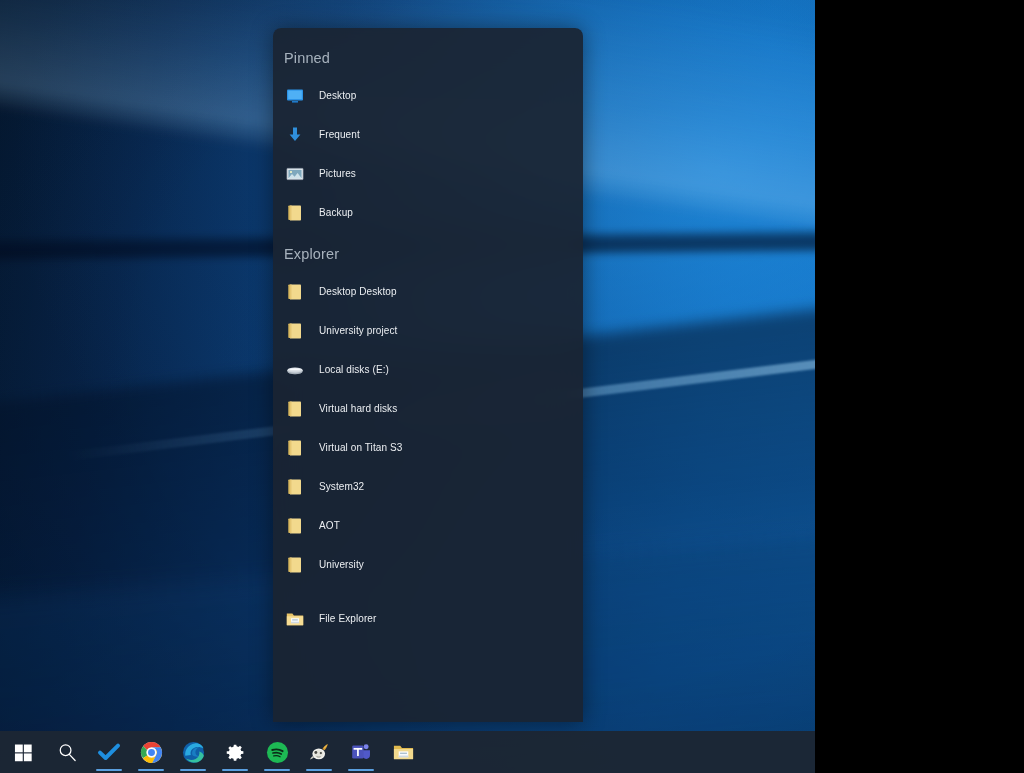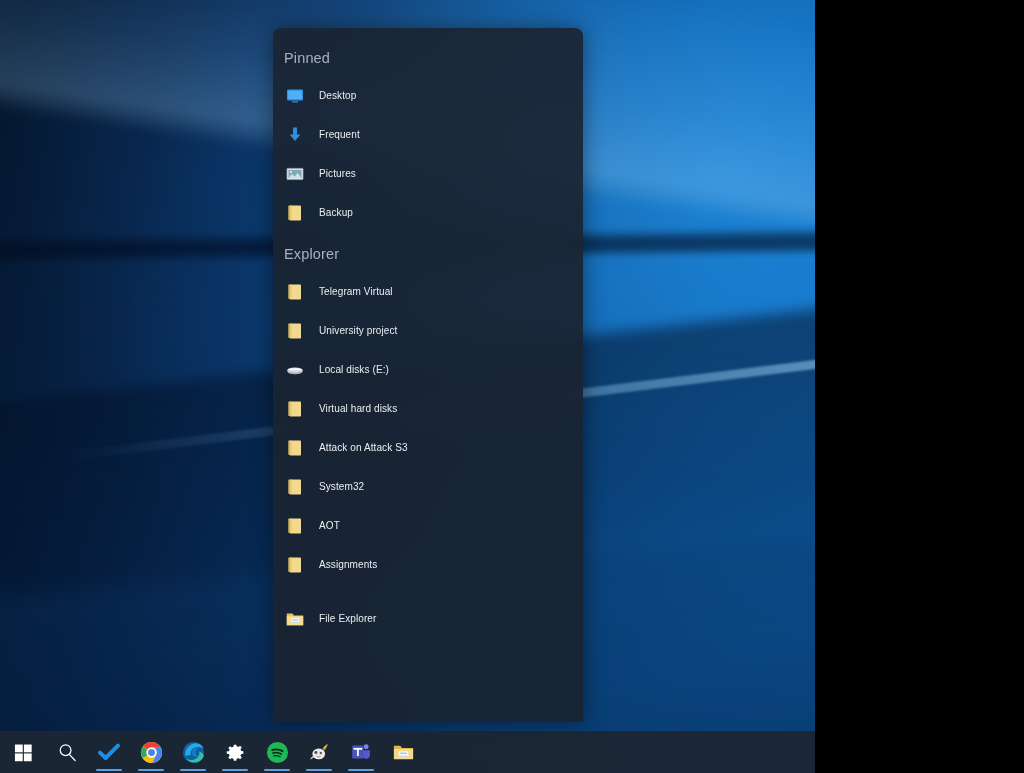--- a/index.html
+++ b/index.html
@@ -196,21 +196,21 @@
     <div class="section-header frequent">Explorer</div>
 
     <div class="jl-item">
       <span class="jl-icon">
         <svg width="20" height="20" viewBox="0 0 20 20">
           <path d="M5 2.5h10.2a.8.8 0 01.8.8v13.4a.8.8 0 01-.8.8H5z" fill="#f2d98d"></path>
           <path d="M4 2.5h1.6v14.5H4a.7.7 0 01-.7-.7V3.2a.7.7 0 01.7-.7z" fill="#d9b95f"></path>
           <path d="M5.6 2.5h1v14.5h-1z" fill="#e8c97a"></path>
         </svg>
       </span>
-      <span class="jl-label">Telegram Virtual</span>
+      <span class="jl-label">Desktop Desktop</span>
     </div>
 
     <div class="jl-item">
       <span class="jl-icon">
         <svg width="20" height="20" viewBox="0 0 20 20">
           <path d="M5 2.5h10.2a.8.8 0 01.8.8v13.4a.8.8 0 01-.8.8H5z" fill="#f2d98d"></path>
           <path d="M4 2.5h1.6v14.5H4a.7.7 0 01-.7-.7V3.2a.7.7 0 01.7-.7z" fill="#d9b95f"></path>
           <path d="M5.6 2.5h1v14.5h-1z" fill="#e8c97a"></path>
         </svg>
       </span>
@@ -241,21 +241,21 @@
     </div>
 
     <div class="jl-item">
       <span class="jl-icon">
         <svg width="20" height="20" viewBox="0 0 20 20">
           <path d="M5 2.5h10.2a.8.8 0 01.8.8v13.4a.8.8 0 01-.8.8H5z" fill="#f2d98d"></path>
           <path d="M4 2.5h1.6v14.5H4a.7.7 0 01-.7-.7V3.2a.7.7 0 01.7-.7z" fill="#d9b95f"></path>
           <path d="M5.6 2.5h1v14.5h-1z" fill="#e8c97a"></path>
         </svg>
       </span>
-      <span class="jl-label">Attack on Attack S3</span>
+      <span class="jl-label">Virtual on Titan S3</span>
     </div>
 
     <div class="jl-item">
       <span class="jl-icon">
         <svg width="20" height="20" viewBox="0 0 20 20">
           <path d="M5 2.5h10.2a.8.8 0 01.8.8v13.4a.8.8 0 01-.8.8H5z" fill="#f2d98d"></path>
           <path d="M4 2.5h1.6v14.5H4a.7.7 0 01-.7-.7V3.2a.7.7 0 01.7-.7z" fill="#d9b95f"></path>
           <path d="M5.6 2.5h1v14.5h-1z" fill="#e8c97a"></path>
         </svg>
       </span>
@@ -274,21 +274,21 @@
     </div>
 
     <div class="jl-item">
       <span class="jl-icon">
         <svg width="20" height="20" viewBox="0 0 20 20">
           <path d="M5 2.5h10.2a.8.8 0 01.8.8v13.4a.8.8 0 01-.8.8H5z" fill="#f2d98d"></path>
           <path d="M4 2.5h1.6v14.5H4a.7.7 0 01-.7-.7V3.2a.7.7 0 01.7-.7z" fill="#d9b95f"></path>
           <path d="M5.6 2.5h1v14.5h-1z" fill="#e8c97a"></path>
         </svg>
       </span>
-      <span class="jl-label">Assignments</span>
+      <span class="jl-label">University</span>
     </div>
 
     <div class="jl-gap"></div>
 
     <div class="jl-item">
       <span class="jl-icon">
         <svg width="20" height="20" viewBox="0 0 20 20">
           <path d="M1.8 4.6h5.6l1.5 1.8h9.3v9.8H1.8z" fill="#e8c468"></path>
           <path d="M1.8 7.2h16.4v8.6a.5.5 0 01-.5.5H2.3a.5.5 0 01-.5-.5z" fill="#f6dd94"></path>
           <rect x="6" y="9.2" width="8" height="5" fill="#f7f9fb"></rect>

